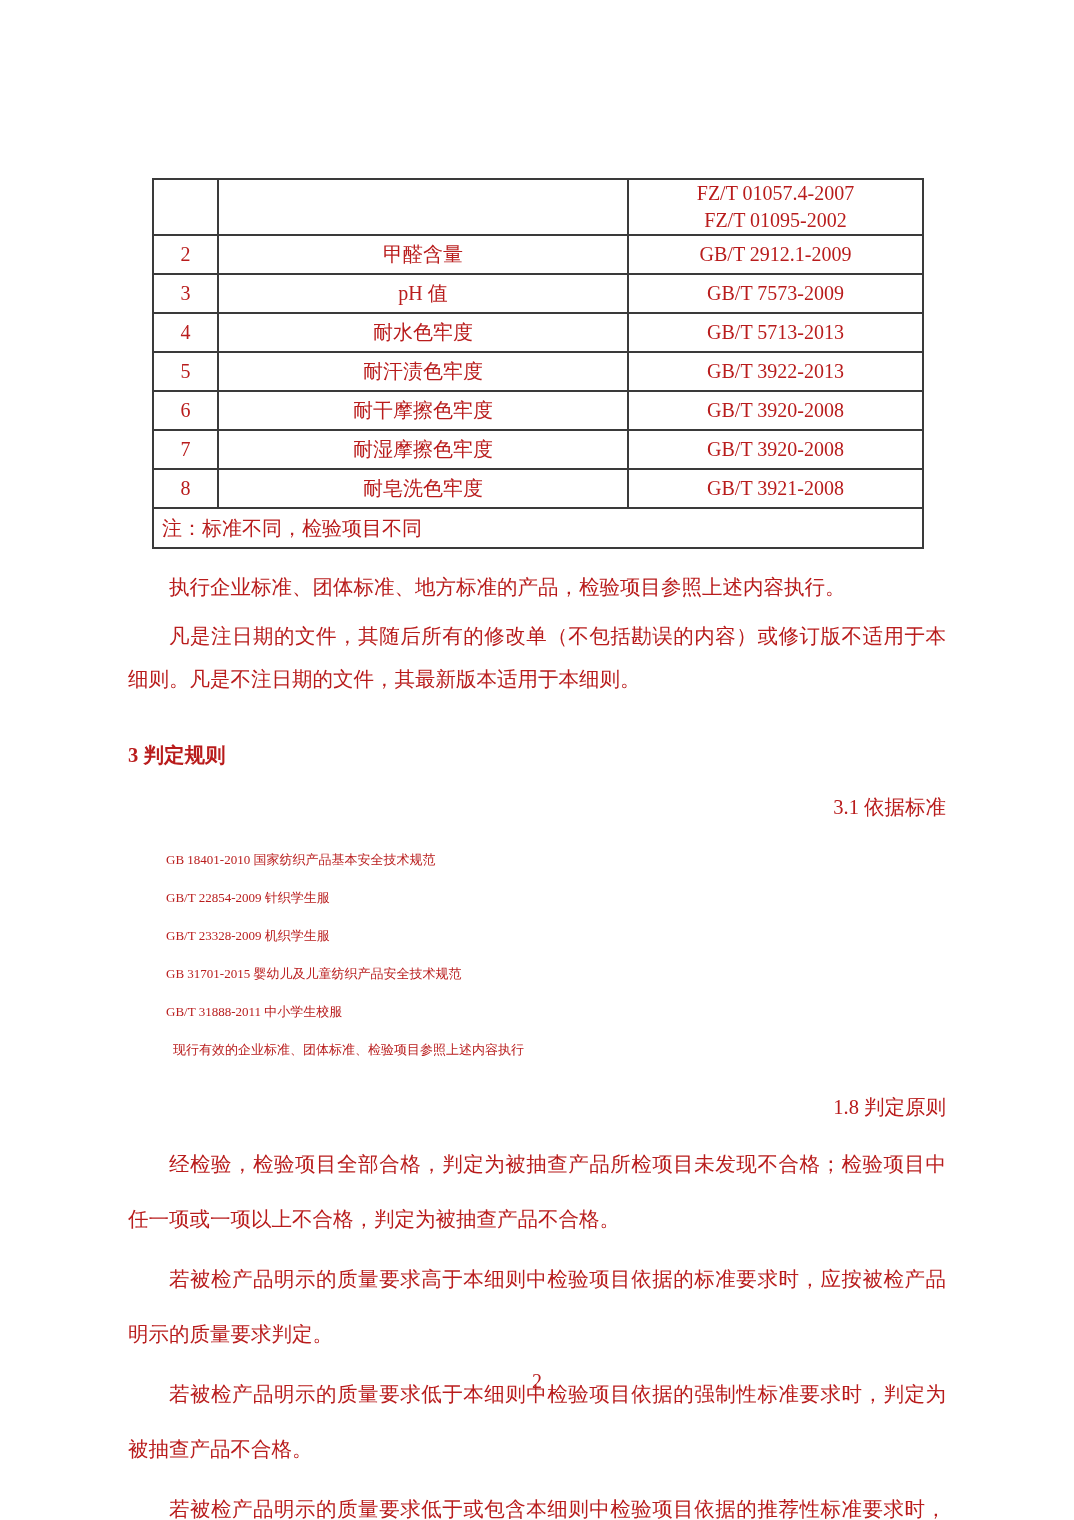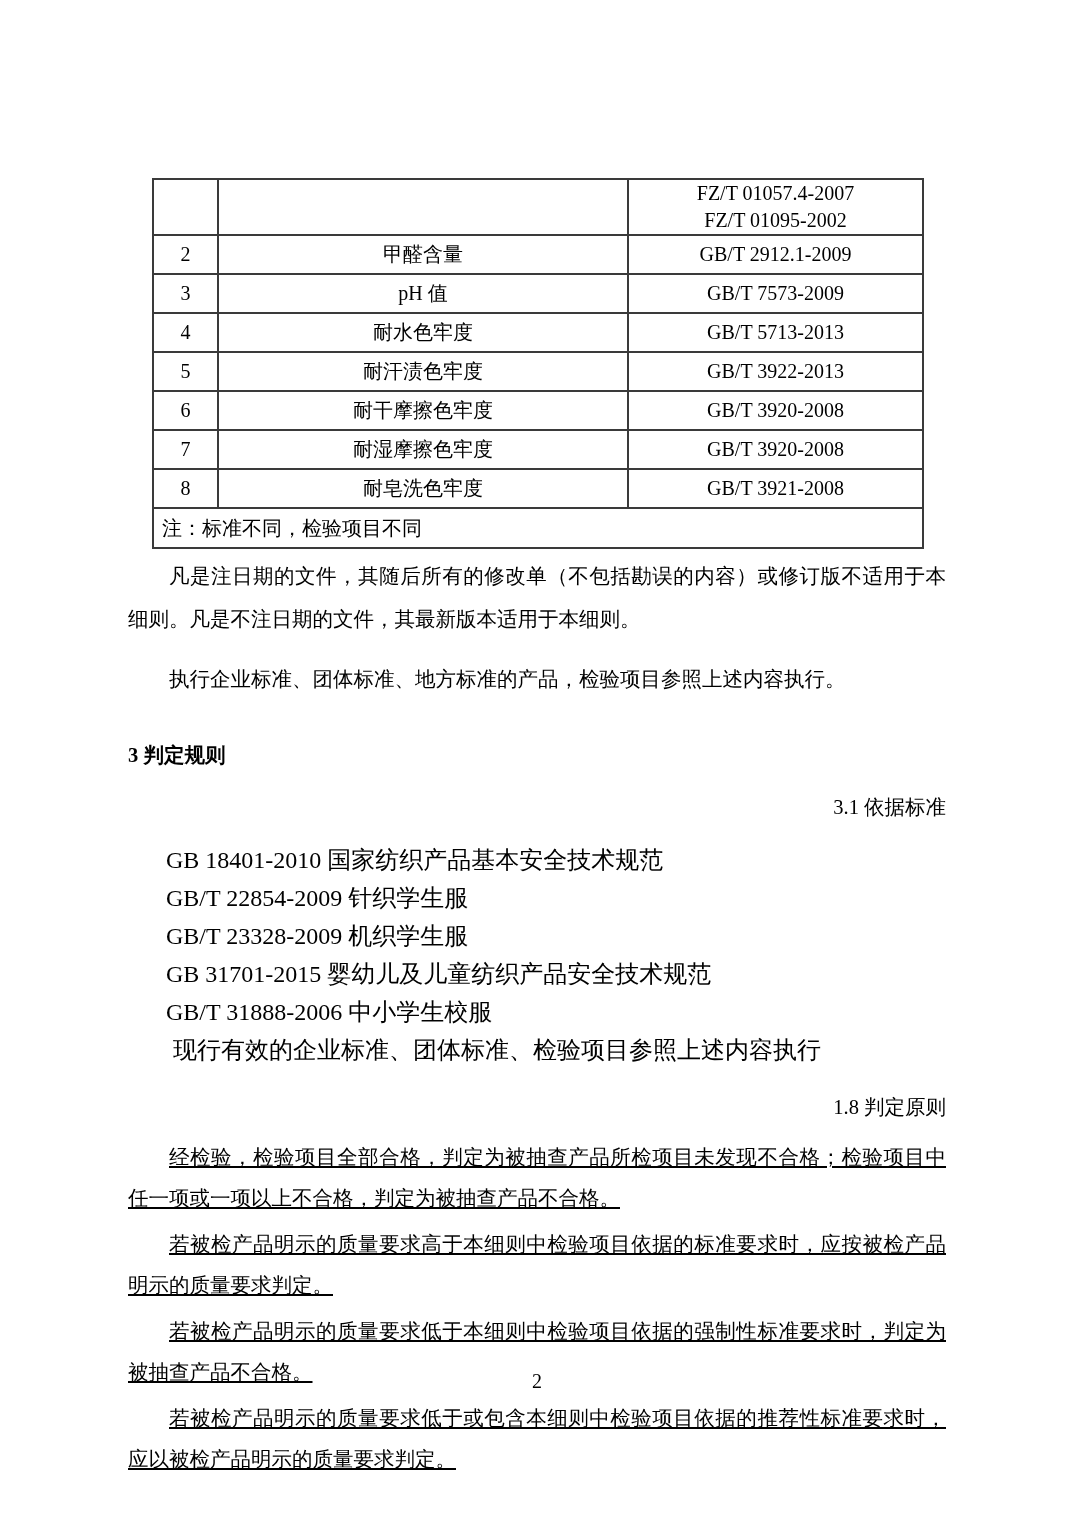--- a/index.html
+++ b/index.html
@@ -6,21 +6,21 @@
     margin: 0;
     padding: 0;
     background: #ffffff;
   }
   .page {
     position: relative;
     width: 1074px;
     height: 1520px;
     background: #ffffff;
     font-family: "Liberation Serif", "DejaVu Serif", serif;
-    color: #000000;
+    color: #b91c1c;
     overflow: hidden;
   }
   .content {
     position: absolute;
     left: 128px;
     top: 0;
     width: 818px;
   }
   
   table.std-table {
@@ -67,31 +67,30 @@
   .h-sub {
     font-size: 20.5px;
     font-weight: normal;
     margin: 24px 0 0 0;
     text-align: right;
   }
   .std-list {
     margin-top: 20px;
   }
   .std-list .ref-line {
-    font-size: 24px;
+    font-size: 13px;
     line-height: 38px;
     padding-left: 38px;
     white-space: pre-wrap;
   }
   .std-list .ref-line.last {
     padding-left: 45px;
   }
   .rules .para {
-    line-height: 41px;
-    text-decoration: underline;
+    line-height: 55px;
   }
   .rules .para + .para { margin-top: 5px; }
   .rules { margin-top: 16px; }
   .page-number {
     position: absolute;
     top: 1370px;
     left: 0;
     width: 1074px;
     text-align: center;
     font-size: 20px;
@@ -152,33 +151,33 @@
           <td>8</td>
           <td>耐皂洗色牢度</td>
           <td>GB/T 3921-2008</td>
         </tr>
         <tr class="row-note">
           <td colspan="3">注：标准不同，检验项目不同</td>
         </tr>
       </tbody>
     </table>
 
+    <p class="para p1">执行企业标准、团体标准、地方标准的产品，检验项目参照上述内容执行。</p>
     <p class="para p2">凡是注日期的文件，其随后所有的修改单（不包括勘误的内容）或修订版不适用于本细则。凡是不注日期的文件，其最新版本适用于本细则。</p>
-    <p class="para p1">执行企业标准、团体标准、地方标准的产品，检验项目参照上述内容执行。</p>
 
     <h2 class="h-section">3 判定规则</h2>
 
     <h3 class="h-sub">3.1 依据标准</h3>
 
     <div class="std-list">
       <div class="ref-line">GB 18401-2010 国家纺织产品基本安全技术规范</div>
       <div class="ref-line">GB/T 22854-2009 针织学生服</div>
       <div class="ref-line">GB/T 23328-2009 机织学生服</div>
       <div class="ref-line">GB 31701-2015 婴幼儿及儿童纺织产品安全技术规范</div>
-      <div class="ref-line">GB/T 31888-2006 中小学生校服</div>
+      <div class="ref-line">GB/T 31888-2011 中小学生校服</div>
       <div class="ref-line last">现行有效的企业标准、团体标准、检验项目参照上述内容执行</div>
     </div>
 
     <h3 class="h-sub">1.8 判定原则</h3>
 
     <div class="rules">
       <p class="para">经检验，检验项目全部合格，判定为被抽查产品所检项目未发现不合格；检验项目中任一项或一项以上不合格，判定为被抽查产品不合格。</p>
       <p class="para">若被检产品明示的质量要求高于本细则中检验项目依据的标准要求时，应按被检产品明示的质量要求判定。</p>
       <p class="para">若被检产品明示的质量要求低于本细则中检验项目依据的强制性标准要求时，判定为被抽查产品不合格。</p>
       <p class="para">若被检产品明示的质量要求低于或包含本细则中检验项目依据的推荐性标准要求时，应以被检产品明示的质量要求判定。</p>

